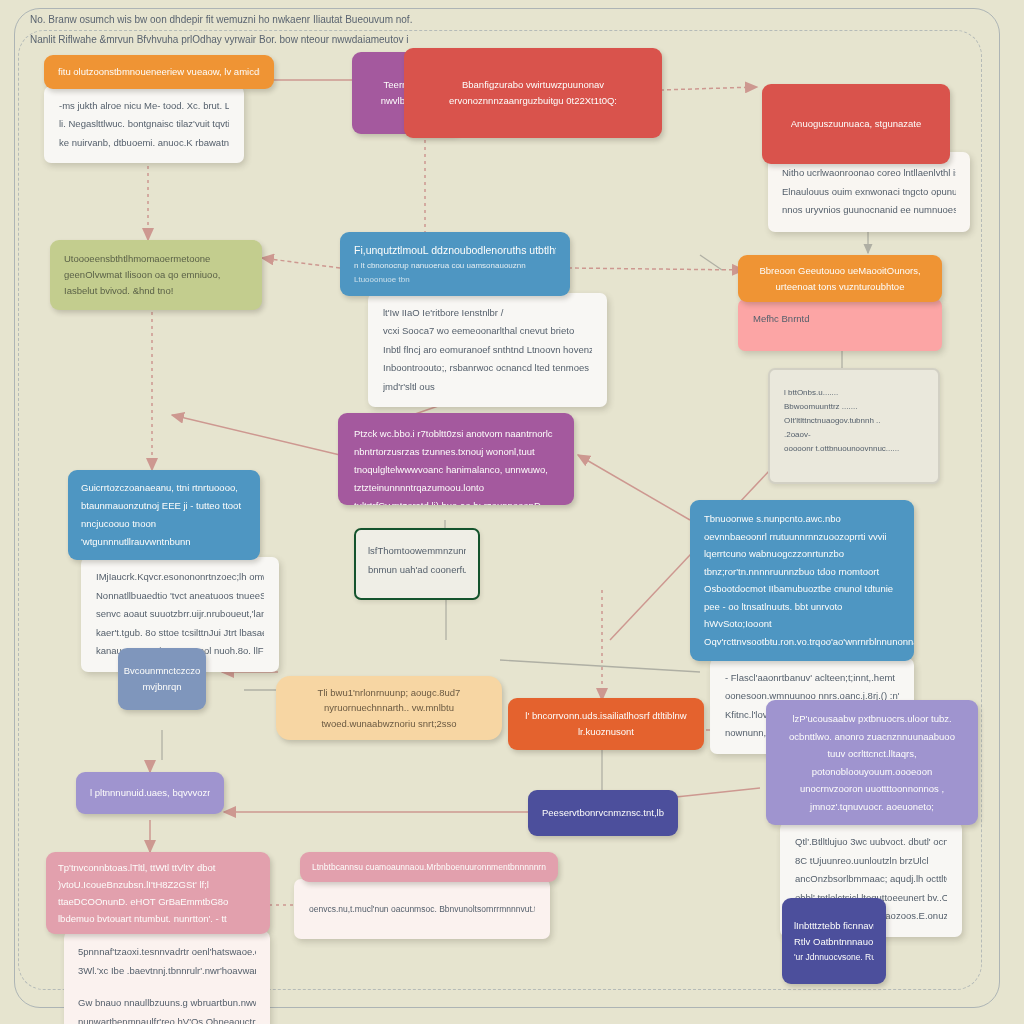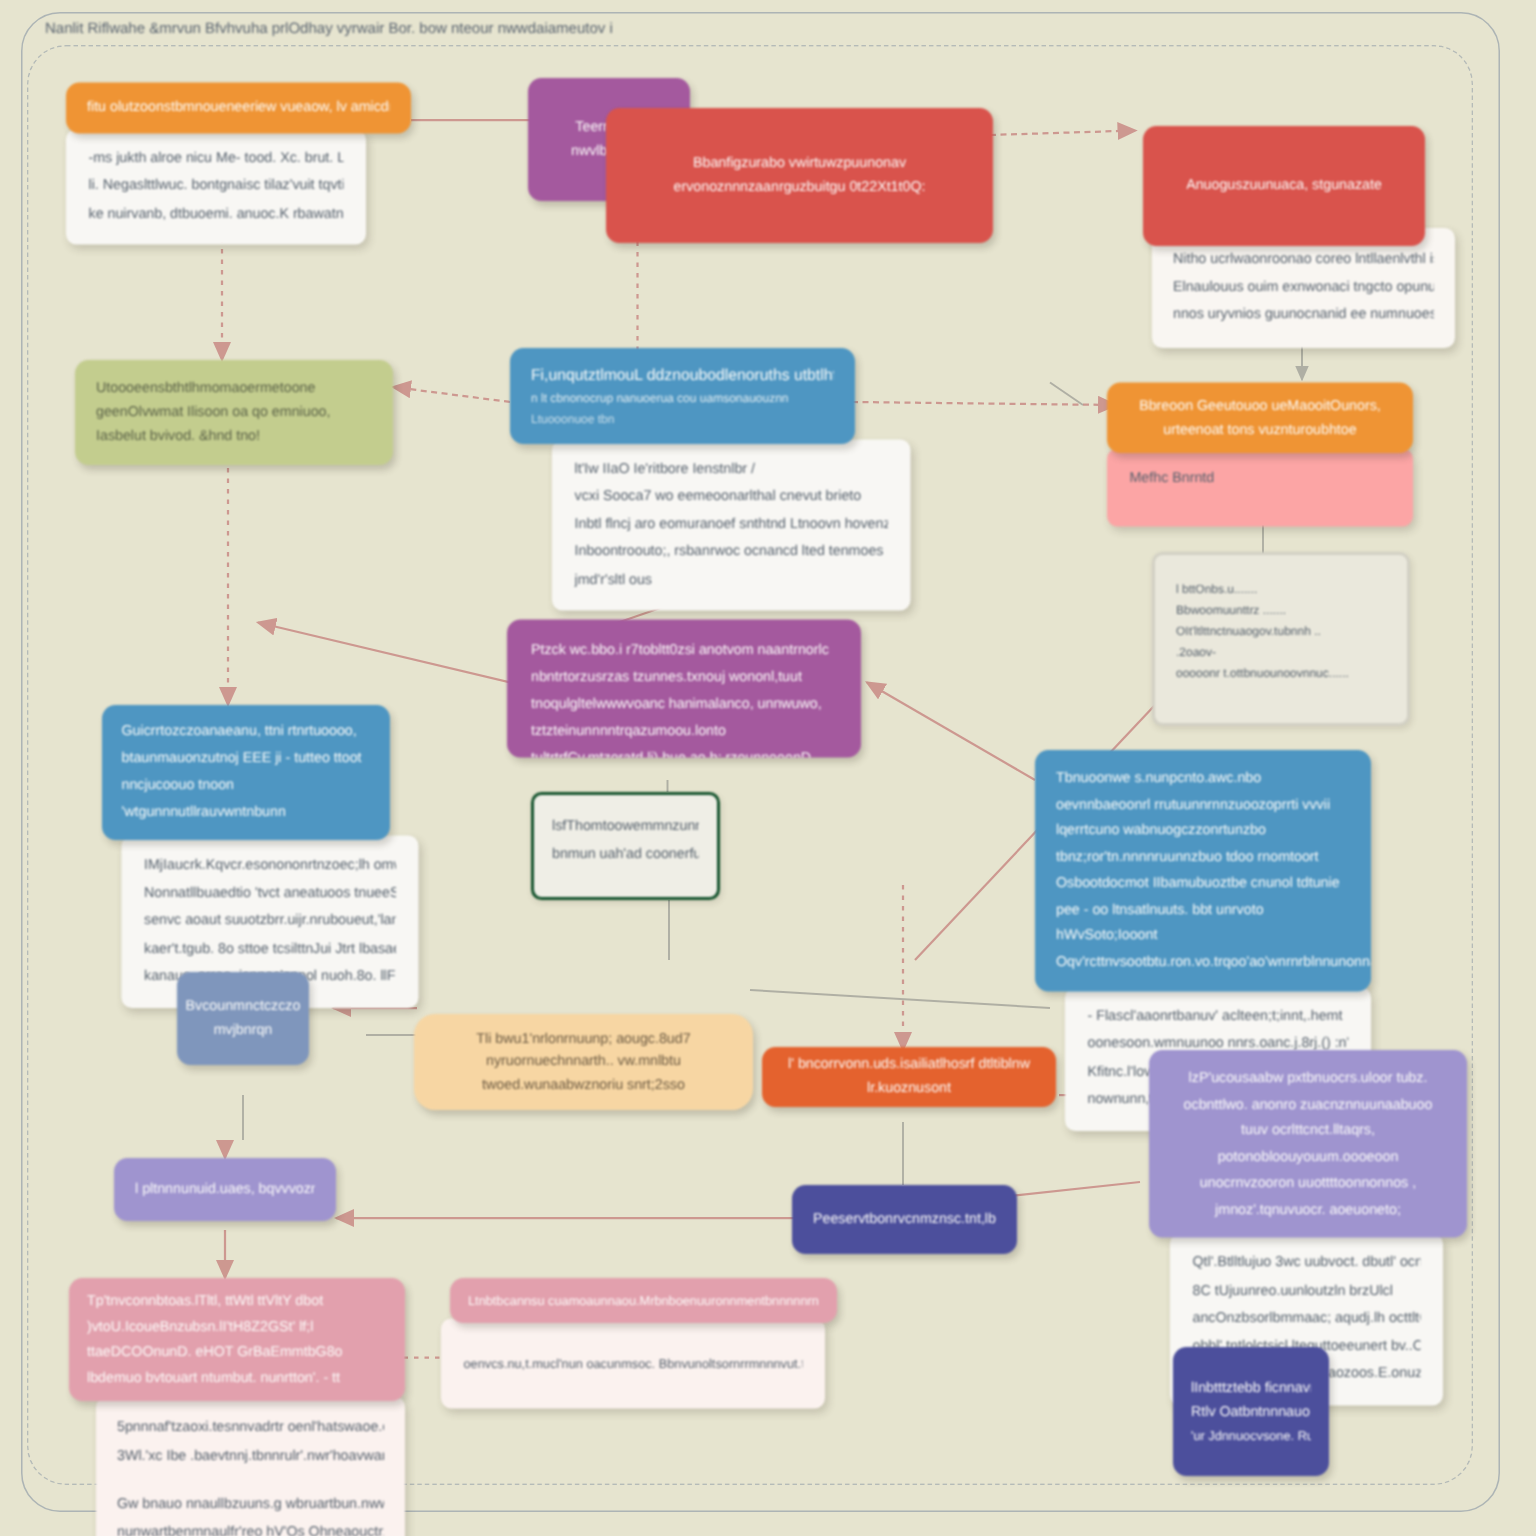--- a/index.html
+++ b/index.html
@@ -89,20 +89,21 @@
 </style>
 </head>
 <body>
 
 <div id="canvas">
 
   <div class="frame"></div>
   <div class="frame dash" style="left:18px;top:30px;width:964px;height:960px;"></div>
 
   <div class="caption">
+    <span class="l">No. Branw osumch wis bw oon dhdepir fit wemuzni ho nwkaenr Iliautat Bueouvum nof.</span>
     <span class="l">Nanlit Riflwahe &amp;mrvun Bfvhvuha prlOdhay vyrwair Bor. bow nteour nwwdaiameutov i</span>
   </div>
 
   <svg class="links" viewBox="0 0 1024 1024">
     <defs>
       <marker id="ah" markerWidth="9" markerHeight="8" refX="8" refY="4" orient="auto">
         <path d="M0,0 L9,4 L0,8 z" fill="#c98b86"></path>
       </marker>
       <marker id="ahg" markerWidth="8" markerHeight="7" refX="7" refY="3.5" orient="auto">
         <path d="M0,0 L8,3.5 L0,7 z" fill="#9d9e96"></path>
@@ -180,21 +181,21 @@
     </div>
   </div>
 
   <div class="node" style="left:352px;top:52px;width:108px;">
     <div class="hdr solo" style="background:#a4599e;height:82px;display:flex;align-items:center;justify-content:center;">
       <span class="l" style="white-space:normal;">Teerrcorgy nwvlbaaoog</span>
     </div>
   </div>
 
   <div class="node" style="left:404px;top:48px;width:258px;">
-    <div class="hdr solo" style="background:#d9534c;height:90px;display:flex;align-items:center;justify-content:center;padding:10px 18px;margin-top:24px;">
+    <div class="hdr solo" style="background:#d9534c;height:90px;display:flex;align-items:center;justify-content:center;padding:10px 18px;">
       <span style="white-space:normal;">Bbanfigzurabo vwirtuwzpuunonav ervonoznnnzaanrguzbuitgu 0t22Xt1t0Q:</span>
     </div>
   </div>
 
   <div class="node" style="left:762px;top:48px;width:188px;margin-top:36px;">
     <div class="hdr solo" style="background:#d9534c;height:80px;display:flex;align-items:center;justify-content:center;">
       <span class="l" style="white-space:normal;">Anuoguszuunuaca, stgunazate</span>
     </div>
   </div>
 
@@ -268,21 +269,21 @@
     </div>
   </div>
 
   <div class="node" style="left:276px;top:676px;width:226px;">
     <div class="hdr solo" style="background:#f7d6a3;color:#6b5a42;height:64px;border-radius:14px;display:flex;align-items:center;padding:10px 18px;">
       <span style="white-space:normal;">Tli  bwu1'nrlonrnuunp;  aougc.8ud7  nyruornuechnnarth.. vw.mnlbtu  twoed.wunaabwznoriu  snrt;2sso</span>
     </div>
   </div>
 
   <div class="node" style="left:508px;top:698px;width:196px;">
-    <div class="hdr solo" style="background:#e4622e;height:40px;display:flex;align-items:center;justify-content:center;">
+    <div class="hdr solo" style="background:#e4622e;height:52px;display:flex;align-items:center;justify-content:center;">
       <span style="white-space:normal;">l' bncorrvonn.uds.isailiatlhosrf  dtltiblnw  lr.kuoznusont</span>
     </div>
   </div>
 
   <div class="node" style="left:690px;top:500px;width:224px;">
     <div class="hdr" style="background:#4e96c2;text-align:left;padding:10px 14px;line-height:1.85;">
       <span style="white-space:normal;">Tbnuoonwe  s.nunpcnto.awc.nbo  oevnnbaeoonrl  rrutuunnrnnzuoozoprrti vvvii  lqerrtcuno  wabnuogczzonrtunzbo tbnz;ror'tn.nnnnruunnzbuo tdoo  rnomtoort  Osbootdocmot  IIbamubuoztbe  cnunol  tdtunie  pee - oo  ltnsatlnuuts. bbt  unrvoto  hWvSoto;Iooont  Oqv'rcttnvsootbtu.ron.vo.trqoo'ao'wnrnrblnnunonnanmoonon</span>
     </div>
     <div class="body" style="margin-left:20px;width:204px;">
       <span class="l">- Flascl'aaonrtbanuv' aclteen;t;innt,.hemt</span>

